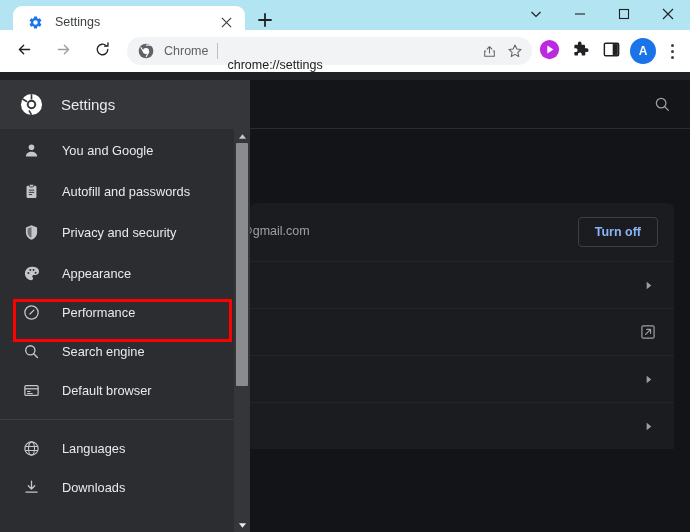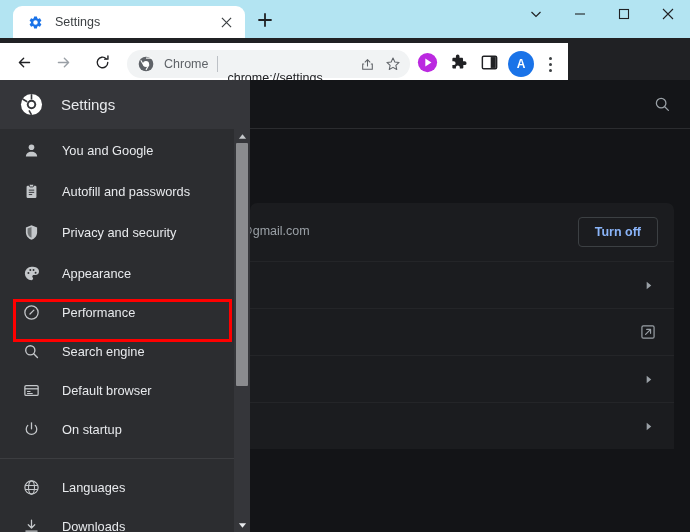--- a/index.html
+++ b/index.html
@@ -72,22 +72,22 @@
     align-items: center;
   }
   .win-btn {
     width: 44px; height: 30px;
     display: flex; align-items: center; justify-content: center;
   }
 
   
   .toolbar {
     position: absolute;
-    left: 0; top: 43px;
-    width: 568px; height: 42px;
+    left: 0; top: 30px;
+    width: 690px; height: 42px;
     background: #ffffff;
     display: flex;
     align-items: center;
   }
   .nav-btn {
     width: 30px; height: 30px;
     margin-left: 9px;
     display: flex; align-items: center; justify-content: center;
     border-radius: 50%;
     flex: none;
@@ -635,29 +635,20 @@
           <span class="nav-icon">
             <svg width="17" height="17" viewBox="0 0 20 20">
               <rect x="2.2" y="4.2" width="15.6" height="11.6" rx="1.5" stroke="#c4c7ca" stroke-width="1.5" fill="none"></rect>
               <path d="M2.2 8h15.6" stroke="#c4c7ca" stroke-width="1.5"></path>
               <path d="M4.8 11.2h4M4.8 13.4h6.6" stroke="#c4c7ca" stroke-width="1.2"></path>
             </svg>
           </span>
           <span class="nav-label">Default browser</span>
         </div>
 
-        <div class="nav-item">
-          <span class="nav-icon">
-            <svg width="17" height="17" viewBox="0 0 20 20">
-              <path d="M5.6 5.2a6.2 6.2 0 108.8 0" stroke="#c4c7ca" stroke-width="1.5" fill="none" stroke-linecap="round"></path>
-              <path d="M10 2.2v7" stroke="#c4c7ca" stroke-width="1.5" stroke-linecap="round"></path>
-            </svg>
-          </span>
-          <span class="nav-label">On startup</span>
-        </div>
 
         <div class="nav-sep"></div>
 
         <div class="nav-item">
           <span class="nav-icon">
             <svg width="17" height="17" viewBox="0 0 20 20">
               <circle cx="10" cy="10" r="7.8" stroke="#c4c7ca" stroke-width="1.4" fill="none"></circle>
               <ellipse cx="10" cy="10" rx="3.5" ry="7.8" stroke="#c4c7ca" stroke-width="1.3" fill="none"></ellipse>
               <path d="M2.5 7.6h15M2.5 12.4h15" stroke="#c4c7ca" stroke-width="1.3"></path>
             </svg>

